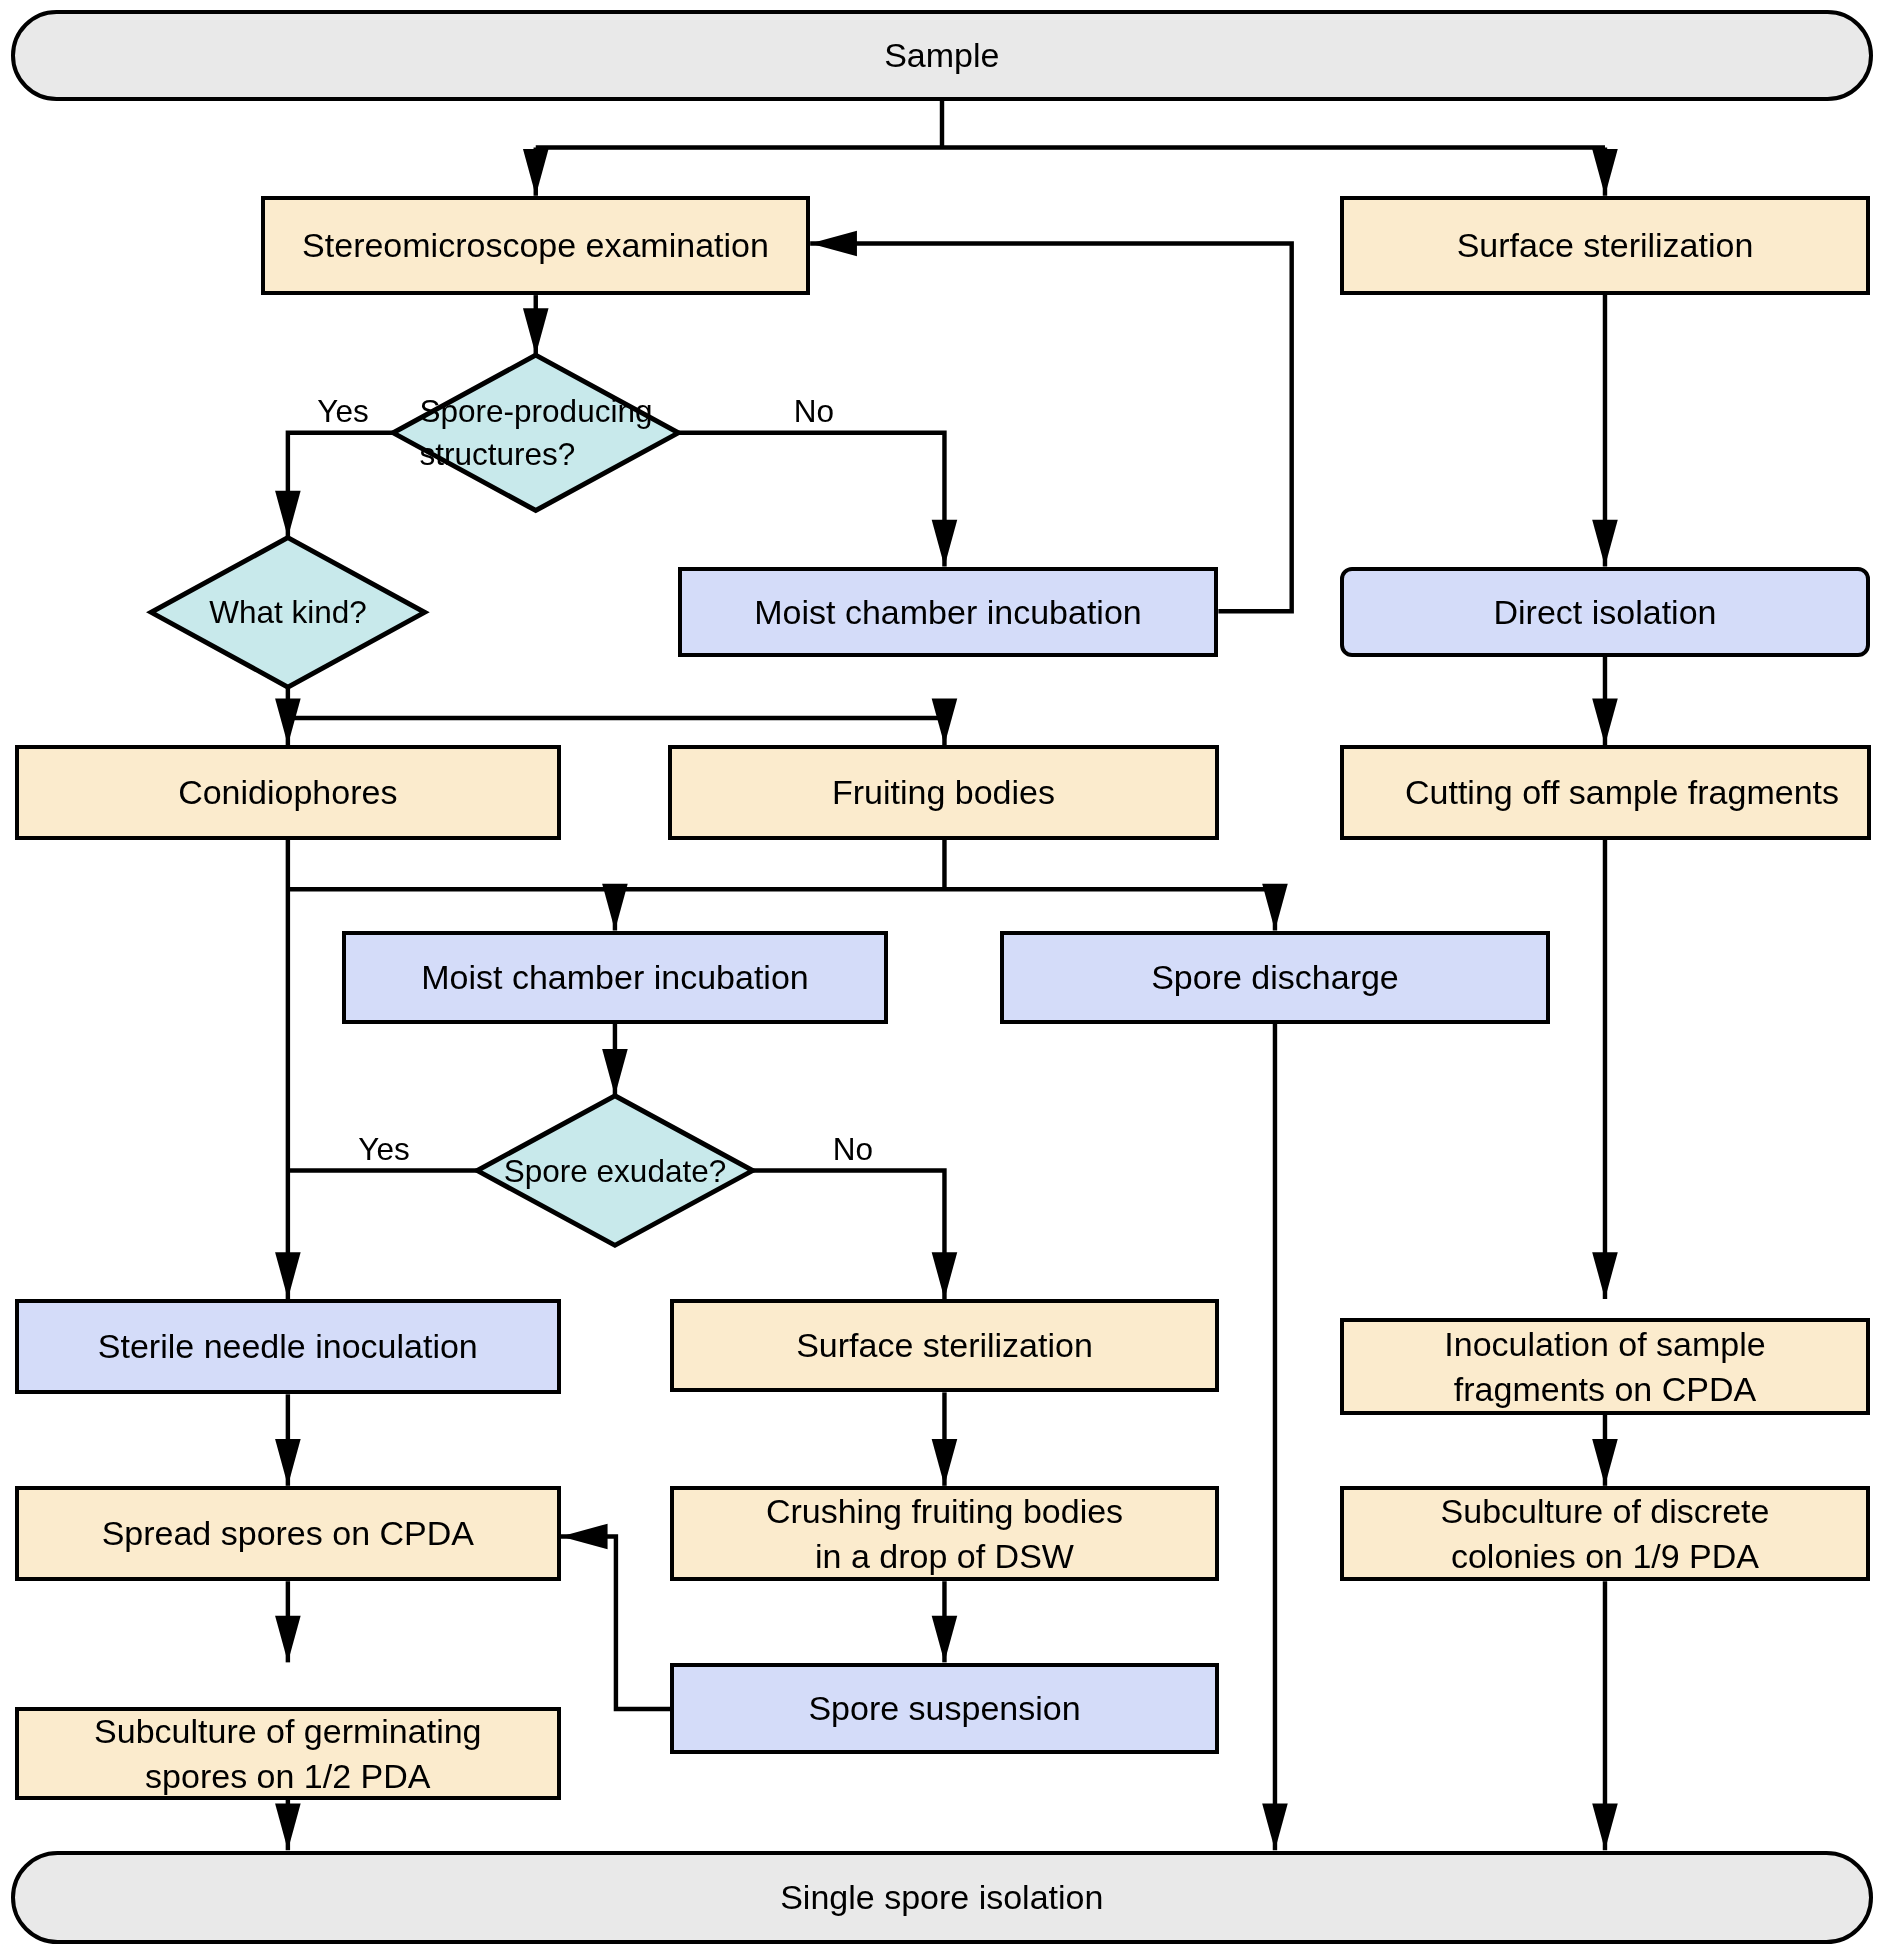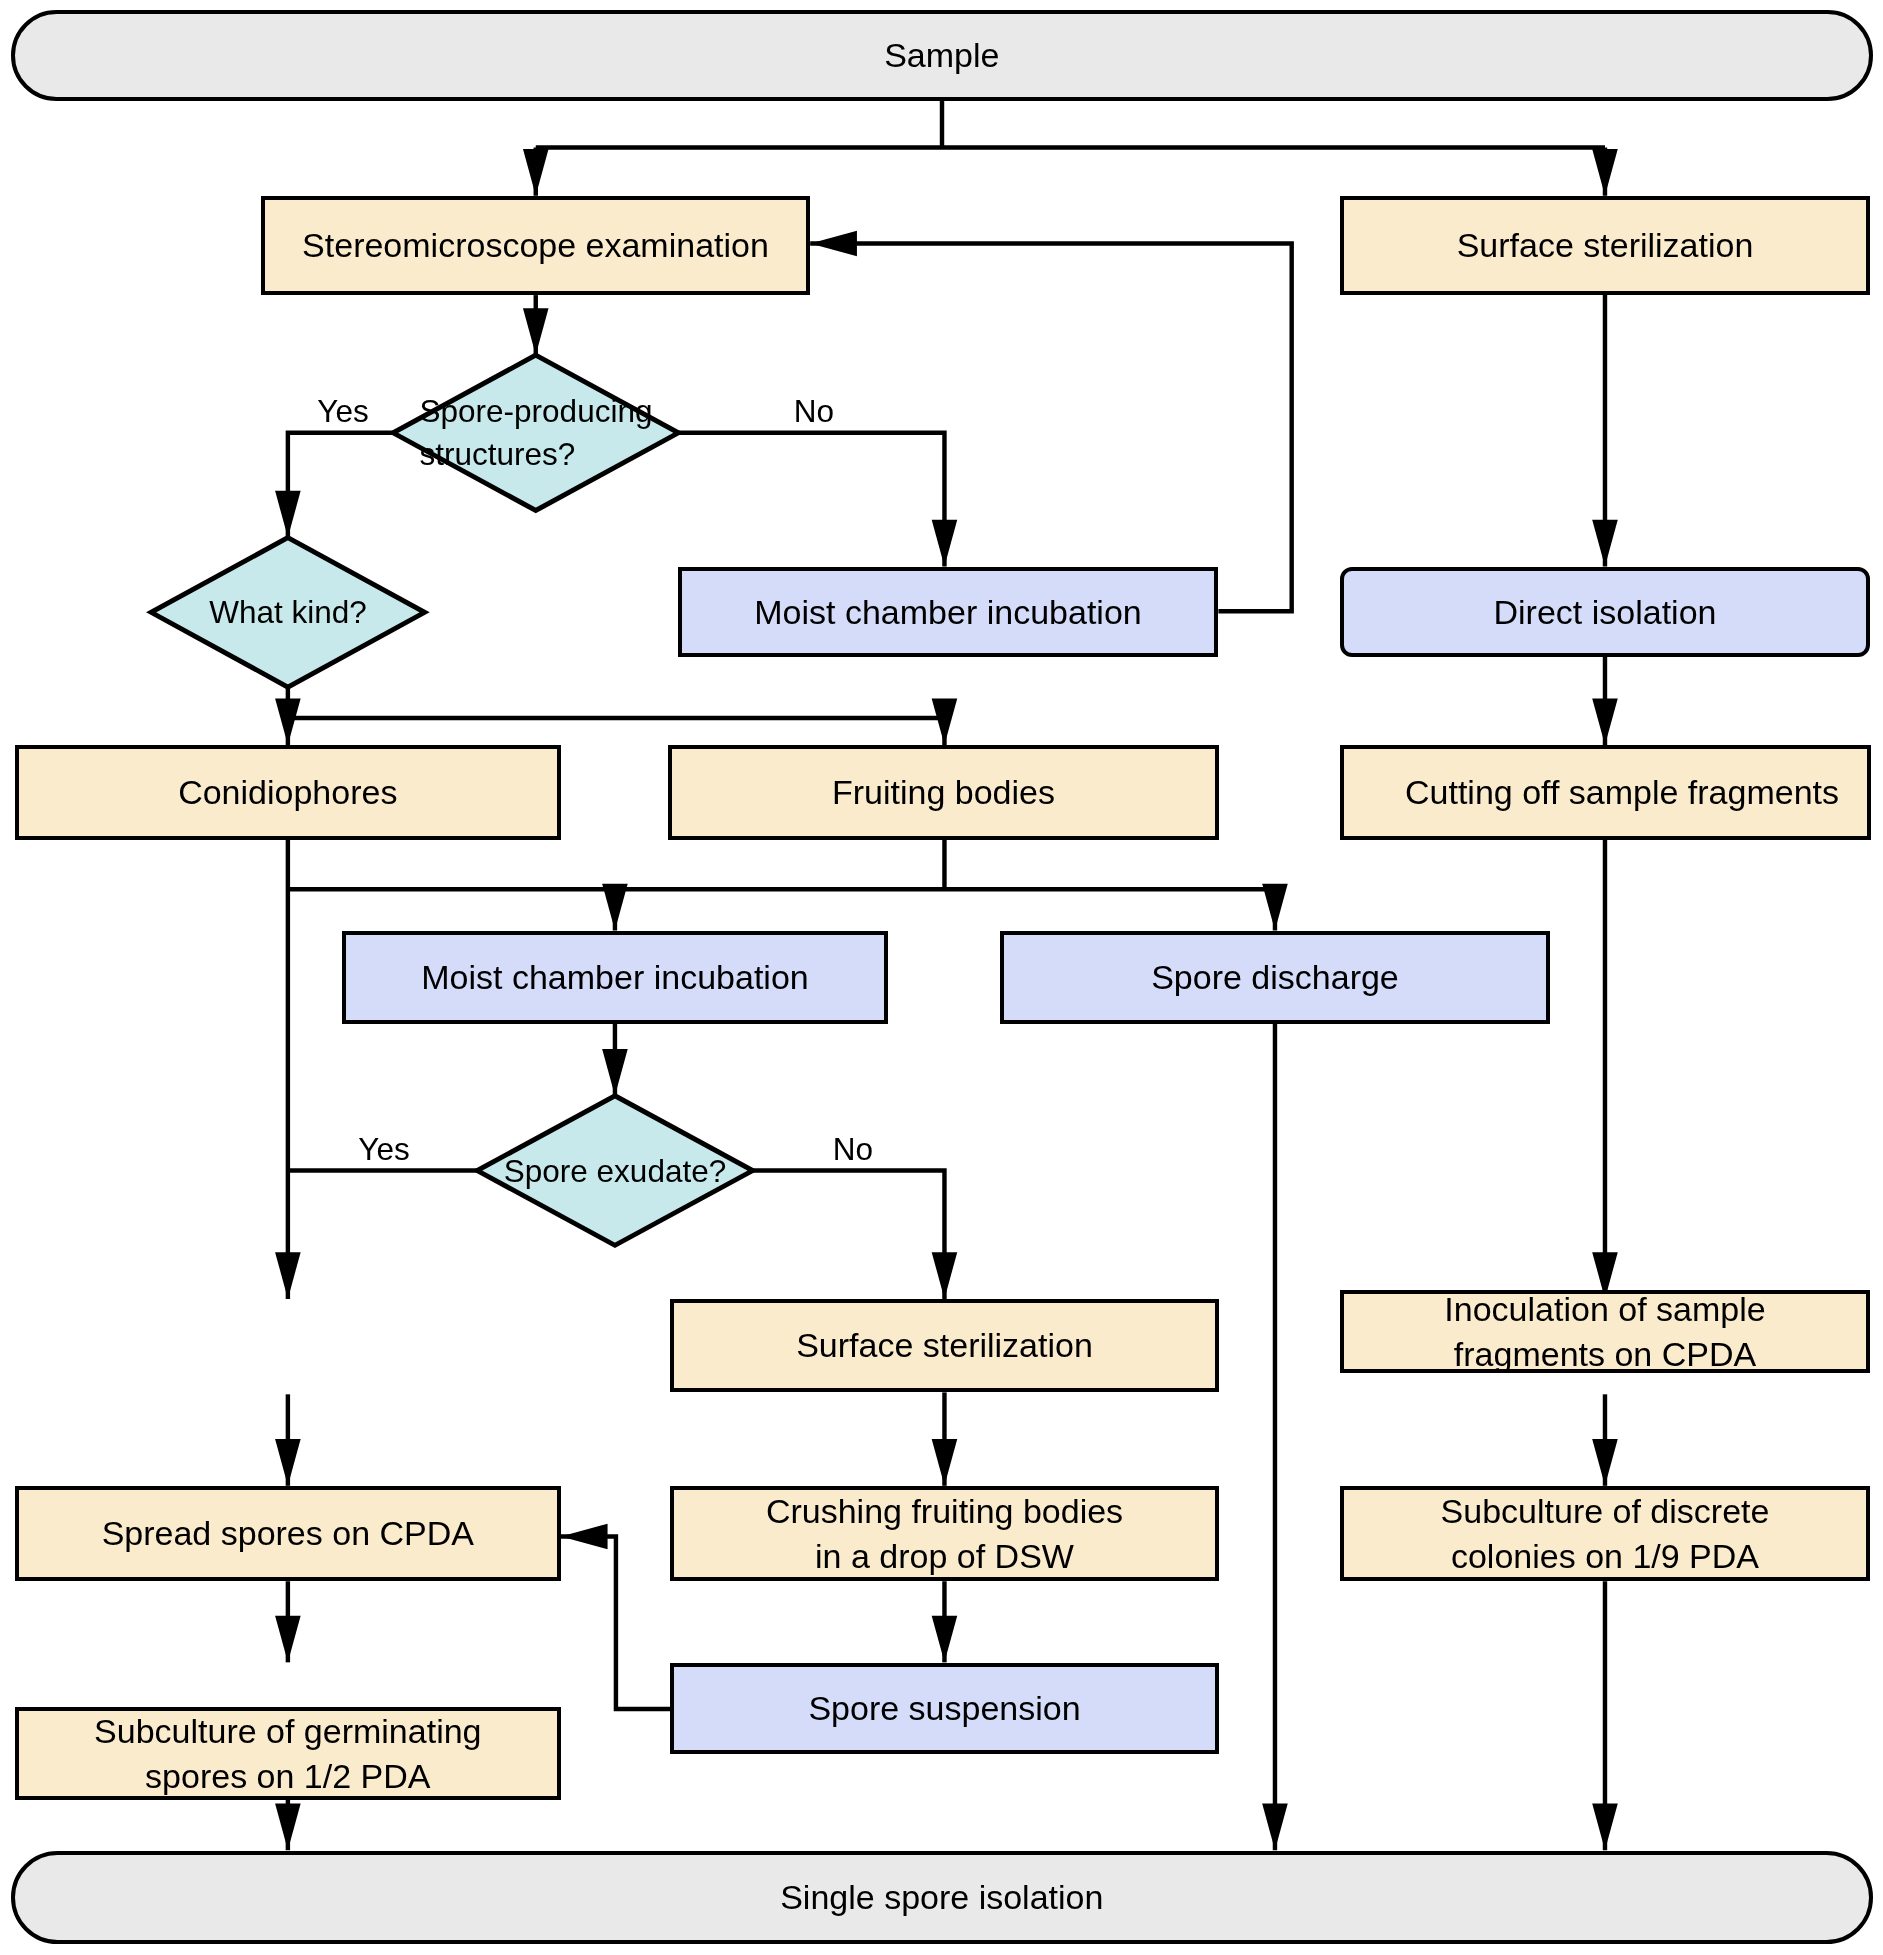--- a/index.html
+++ b/index.html
@@ -108,22 +108,23 @@
   <div class="node blue" style="left:678px;top:567px;width:540px;height:90px;">Moist chamber incubation</div>
   <div class="node blue" style="left:1340px;top:567px;width:530px;height:90px;border-radius:12px;">Direct isolation</div>
 
   <div class="node tan" style="left:14.8px;top:745px;width:546px;height:95px;">Conidiophores</div>
   <div class="node tan" style="left:668px;top:745px;width:551px;height:95px;">Fruiting bodies</div>
   <div class="node tan" style="left:1340px;top:745px;width:531px;height:95px;padding-left:33px;">Cutting off sample fragments</div>
 
   <div class="node blue" style="left:342px;top:931px;width:546px;height:93px;">Moist chamber incubation</div>
   <div class="node blue" style="left:1000px;top:931px;width:550px;height:93px;">Spore discharge</div>
 
+  <div class="node blue" style="left:14.8px;top:1299px;width:546px;height:95px;">Sterile needle inoculation</div>
   <div class="node tan" style="left:670px;top:1299px;width:549px;height:93px;">Surface sterilization</div>
-  <div class="node tan" style="left:1340px;top:1290px;width:530px;height:83px;">Inoculation of sample
+  <div class="node tan" style="left:1340px;top:1318px;width:530px;height:97px;">Inoculation of sample
 fragments on CPDA</div>
 
   <div class="node tan" style="left:14.8px;top:1486px;width:546px;height:95px;">Spread spores on CPDA</div>
   <div class="node tan" style="left:670px;top:1486px;width:549px;height:95px;">Crushing fruiting bodies
 in a drop of DSW</div>
   <div class="node tan" style="left:1340px;top:1486px;width:530px;height:95px;">Subculture of discrete
 colonies on 1/9 PDA</div>
 
   <div class="node tan" style="left:14.8px;top:1663px;width:546px;height:93px;margin-top:44px;">Subculture of germinating
 spores on 1/2 PDA</div>

